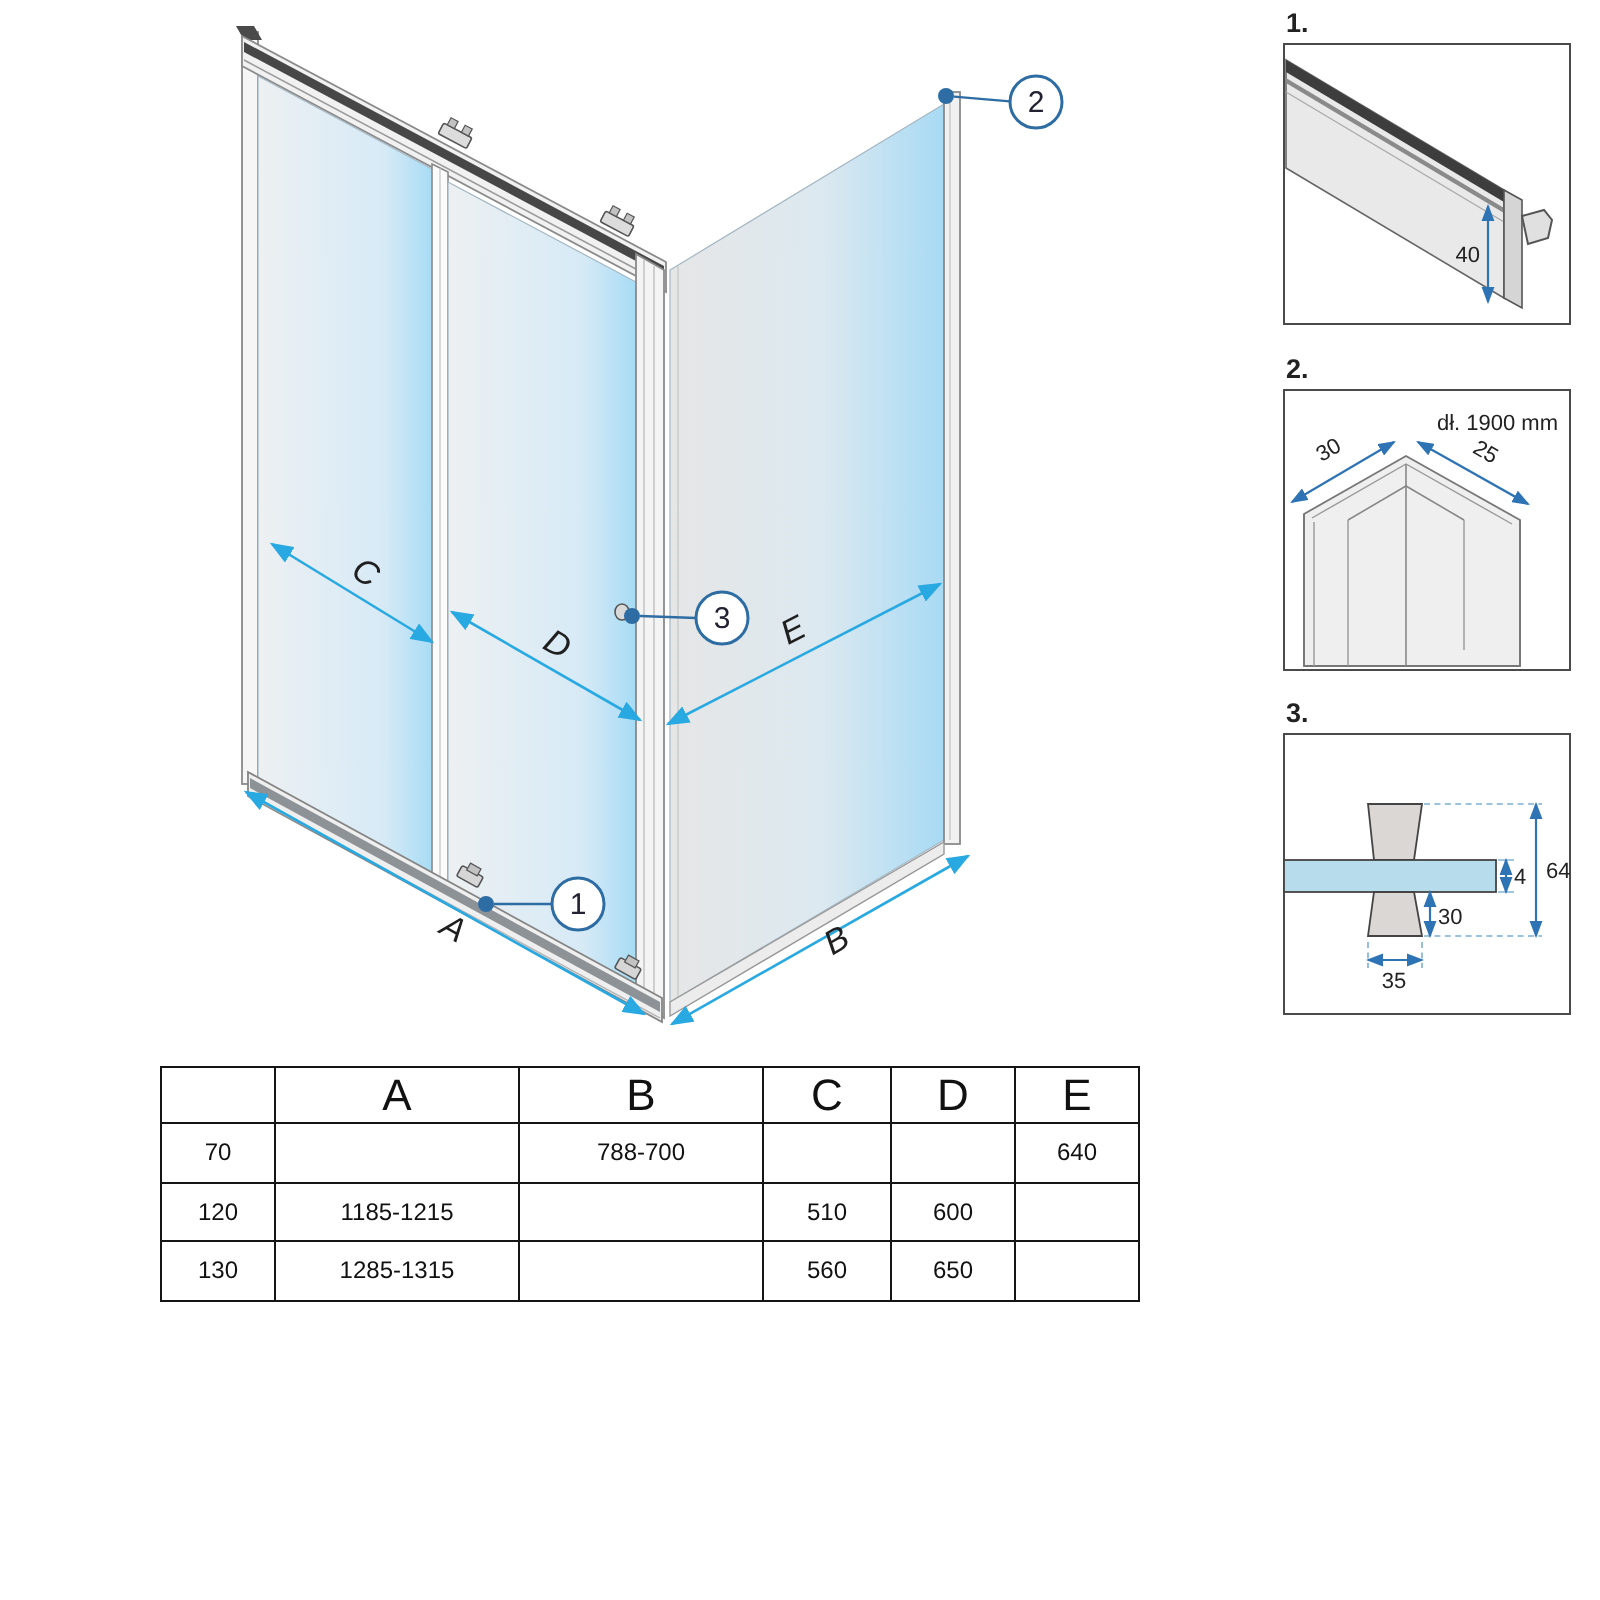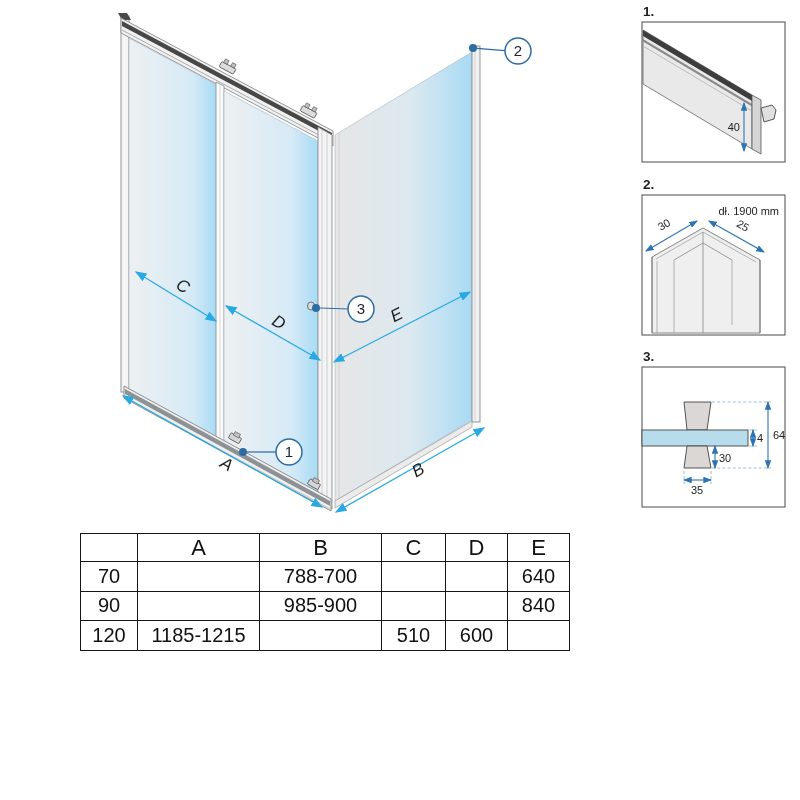--- a/index.html
+++ b/index.html
@@ -6,21 +6,21 @@
   body{width:800px;height:800px;position:relative;font-family:"Liberation Sans",sans-serif;overflow:hidden;}
   .abs{position:absolute;}
   
   #spec-table{border-collapse:collapse;table-layout:fixed;background:#fff;}
   #spec-table th,#spec-table td{
     border:1.4px solid #151515;text-align:center;vertical-align:middle;
     padding:0;font-family:"Liberation Sans",sans-serif;color:#111;
     white-space:nowrap;overflow:hidden;
   }
   #spec-table th{font-size:22px;font-weight:400;height:27px;}
-  #spec-table td{font-size:20px;height:28.6px;}
+  #spec-table td{font-size:12px;height:28.6px;}
   .detail-label{font-size:13.5px;font-weight:600;fill:#222;font-family:"Liberation Sans",sans-serif;}
   .dimnum{font-size:11px;fill:#222;font-family:"Liberation Sans",sans-serif;}
   .dimlabel{font-size:17px;font-style:italic;fill:#1f1f1f;font-family:"Liberation Sans",sans-serif;}
   .callout-num{font-size:15px;fill:#223;font-family:"Liberation Sans",sans-serif;}
   svg{display:block;}
 </style>
 </head>
 <body>
 
 <svg class="abs" style="left:60px;top:0;" width="485" height="530" viewBox="0 0 485 530">
@@ -246,29 +246,29 @@
   <tbody>
       <tr>
         <td>70</td>
         <td></td>
         <td>788-700</td>
         <td></td>
         <td></td>
         <td>640</td>
       </tr>
       <tr>
-        <td>90</td>
-        <td></td>
-        <td>985-900</td>
-        <td></td>
-        <td></td>
-        <td>840</td>
-      </tr>
-      <tr>
         <td>120</td>
         <td>1185-1215</td>
         <td></td>
         <td>510</td>
         <td>600</td>
         <td></td>
       </tr>
+      <tr>
+        <td>130</td>
+        <td>1285-1315</td>
+        <td></td>
+        <td>560</td>
+        <td>650</td>
+        <td></td>
+      </tr>
     </tbody>
 </table>
 
 </body></html>

